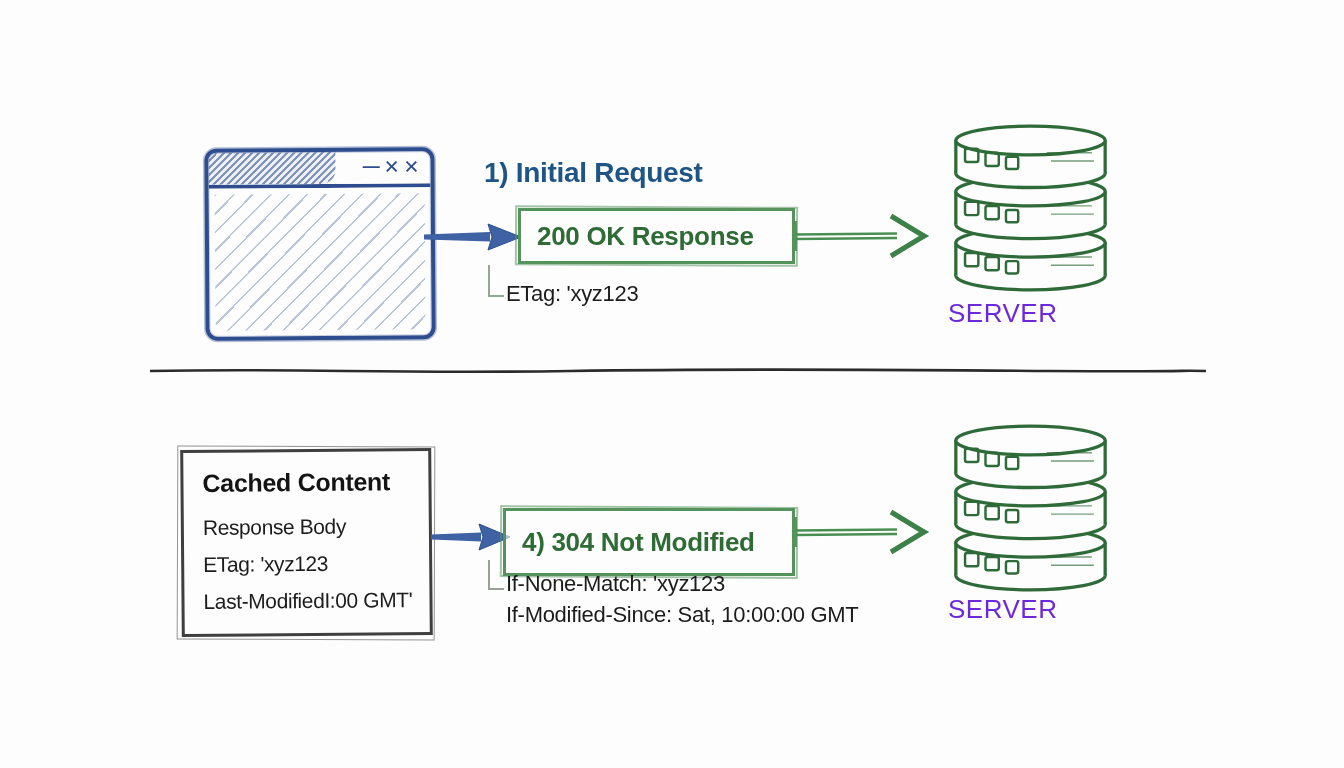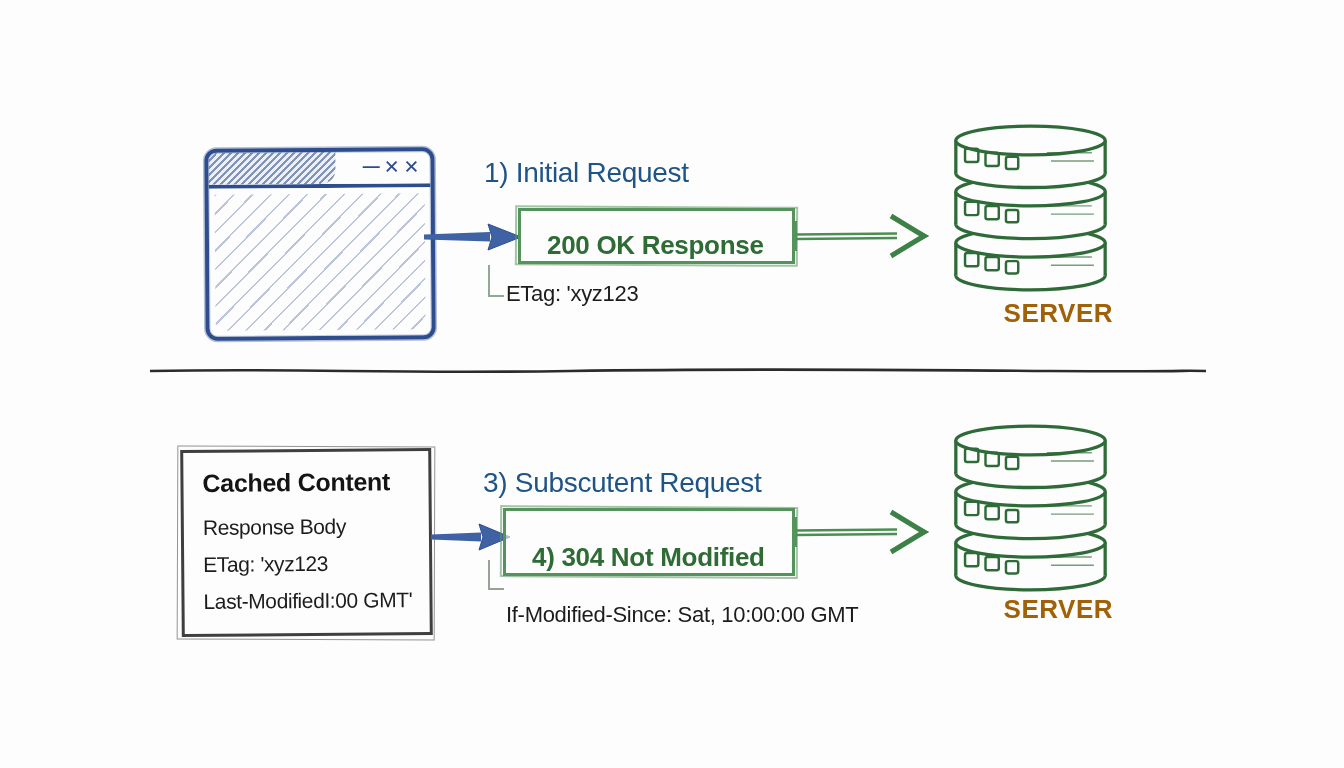--- a/index.html
+++ b/index.html
@@ -14,44 +14,44 @@
   .titlebar{position:relative;height:32px;border-bottom:4px solid #2e4d8e;border-radius:8px 8px 0 0;overflow:hidden;}
   .titlebar-hatch{position:absolute;left:0;top:0;width:57%;height:100%;
     background:repeating-linear-gradient(135deg,rgba(46,77,142,.60) 0 2px,rgba(46,77,142,.08) 2px 5px);
     border-radius:8px 0 14px 0;}
   .controls{position:absolute;right:7px;top:2px;color:#2e4d8e;font-weight:bold;font-size:19px;letter-spacing:4px;line-height:28px;}
   .controls .dash{font-size:17px;position:relative;top:-2px;}
   .browser-body{position:absolute;left:6px;top:42px;right:6px;bottom:6px;border-radius:0 0 8px 8px;
     background:repeating-linear-gradient(135deg,rgba(88,112,168,.40) 0 1.6px,rgba(0,0,0,0) 1.6px 13px);}
 
   
-  .heading{position:absolute;font-size:28px;font-weight:normal;color:#1f5486;letter-spacing:-.3px;white-space:nowrap;}
+  .heading{position:absolute;font-size:28px;font-weight:bold;color:#1f5486;letter-spacing:-.3px;white-space:nowrap;}
   .hline{position:absolute;font-size:22px;color:#1c1c1c;letter-spacing:-.3px;white-space:nowrap;}
 
   
   .greenbox{position:absolute;border:3px solid #55935c;background:rgba(253,253,253,.6);
-    display:flex;align-items:flex-end;padding:0 26px;box-sizing:border-box;}
+    display:flex;align-items:center;padding:0 16px;box-sizing:border-box;}
   .greenbox::before{content:"";position:absolute;left:-6px;right:-6px;top:-5px;bottom:-5px;
     border:2px solid rgba(90,150,97,.55);transform:rotate(.35deg);pointer-events:none;}
   .greenbox .gtext{font-size:26px;font-weight:bold;color:#2e6b35;letter-spacing:-.3px;white-space:nowrap;}
 
   
   .bracket{position:absolute;border-left:2px solid #93a894;border-bottom:2px solid #93a894;}
 
   
   .cachebox{position:absolute;left:181px;top:449px;width:251px;height:187px;background:#fdfdfd;
     border:3px solid #3f3f3f;transform:rotate(-.5deg);box-sizing:border-box;}
   .cachebox::before{content:"";position:absolute;left:-7px;right:-6px;top:-6px;bottom:-7px;
     border:1.5px solid rgba(60,60,60,.55);transform:rotate(.7deg);pointer-events:none;}
   .cache-title{font-size:25px;font-weight:bold;color:#141414;margin:16px 0 0 19px;letter-spacing:-.3px;}
   .cache-line{font-size:21px;color:#1c1c1c;margin:13px 0 0 19px;letter-spacing:-.4px;white-space:nowrap;}
 
   
   .server{position:absolute;}
-  .server-label{position:absolute;width:165px;text-align:right;font-size:26px;font-weight:bold;color:#a16207;letter-spacing:.5px;}
+  .server-label{position:absolute;width:165px;text-align:left;font-size:26px;font-weight:normal;color:#6d28d9;letter-spacing:.5px;}
 
   .divider{position:absolute;left:150px;top:366px;}
   .arrow{position:absolute;}
 </style>
 </head>
 <body>
 
 <div class="canvas">
 
   <div class="browser">
@@ -122,40 +122,40 @@
     <path d="M0,5 C160,2 230,8 420,5 S740,4 900,5 S1020,4 1056,5" stroke="#2b2b2b" stroke-width="2.6" fill="none"></path>
   </svg>
 
   <div class="cachebox">
     <div class="cache-title">Cached Content</div>
     <div class="cache-line" style="margin-top:18px">Response Body</div>
     <div class="cache-line">ETag: 'xyz123</div>
     <div class="cache-line">Last-ModifiedI:00 GMT'</div>
   </div>
 
-  <div class="heading" style="left:483px;top:467px">3) Subscutent Request</div>
 
   <svg class="arrow" style="left:431px;top:518px" width="82" height="38" viewBox="0 0 82 38">
     <polygon points="0,16.5 50,14.5 50,23.5 0,21.5" fill="#3f62a5"></polygon>
     <polygon points="48,6 79,19 48,32 52,19" fill="#3f62a5" stroke="#2e4d8e" stroke-width="1"></polygon>
   </svg>
 
   <div class="greenbox" style="left:503px;top:508px;width:292px;height:68px">
     <span class="gtext">4) 304 Not Modified</span>
   </div>
 
   <svg class="arrow" style="left:793px;top:505px" width="140" height="55" viewBox="0 0 140 55">
     <path d="M3,12 L3,42" stroke="#55935c" stroke-width="2" fill="none"></path>
     <path d="M3,25.5 L104,24.5" stroke="#4a8f52" stroke-width="2.4" fill="none"></path>
     <path d="M3,30 L104,29" stroke="#4a8f52" stroke-width="2.4" fill="none"></path>
     <path d="M98,7 L131,27 L98,47" fill="none" stroke="#3e8148" stroke-width="5"></path>
     <path d="M107,13 L133,27 L107,41" fill="none" stroke="#3e8148" stroke-width="3"></path>
   </svg>
 
   <div class="bracket" style="left:488px;top:560px;width:14px;height:28px;border-color:#98a098"></div>
+  <div class="hline" style="left:506px;top:571px">If-None-Match: 'xyz123</div>
   <div class="hline" style="left:506px;top:602px">If-Modified-Since: Sat, 10:00:00 GMT</div>
 
   <svg class="server" style="left:948px;top:420px" width="165" height="180" viewBox="0 0 160 176">
     <g stroke="#2f6b39" stroke-width="3.2" fill="#fdfdfd">
       <ellipse cx="80" cy="152" rx="73" ry="14"></ellipse>
       <rect x="7" y="120" width="146" height="32" stroke="none"></rect>
       <path d="M7,120 L7,152 M153,120 L153,152" fill="none"></path>
       <ellipse cx="80" cy="120" rx="73" ry="14"></ellipse>
       <ellipse cx="80" cy="102" rx="73" ry="14"></ellipse>
       <rect x="7" y="70" width="146" height="32" stroke="none"></rect>

